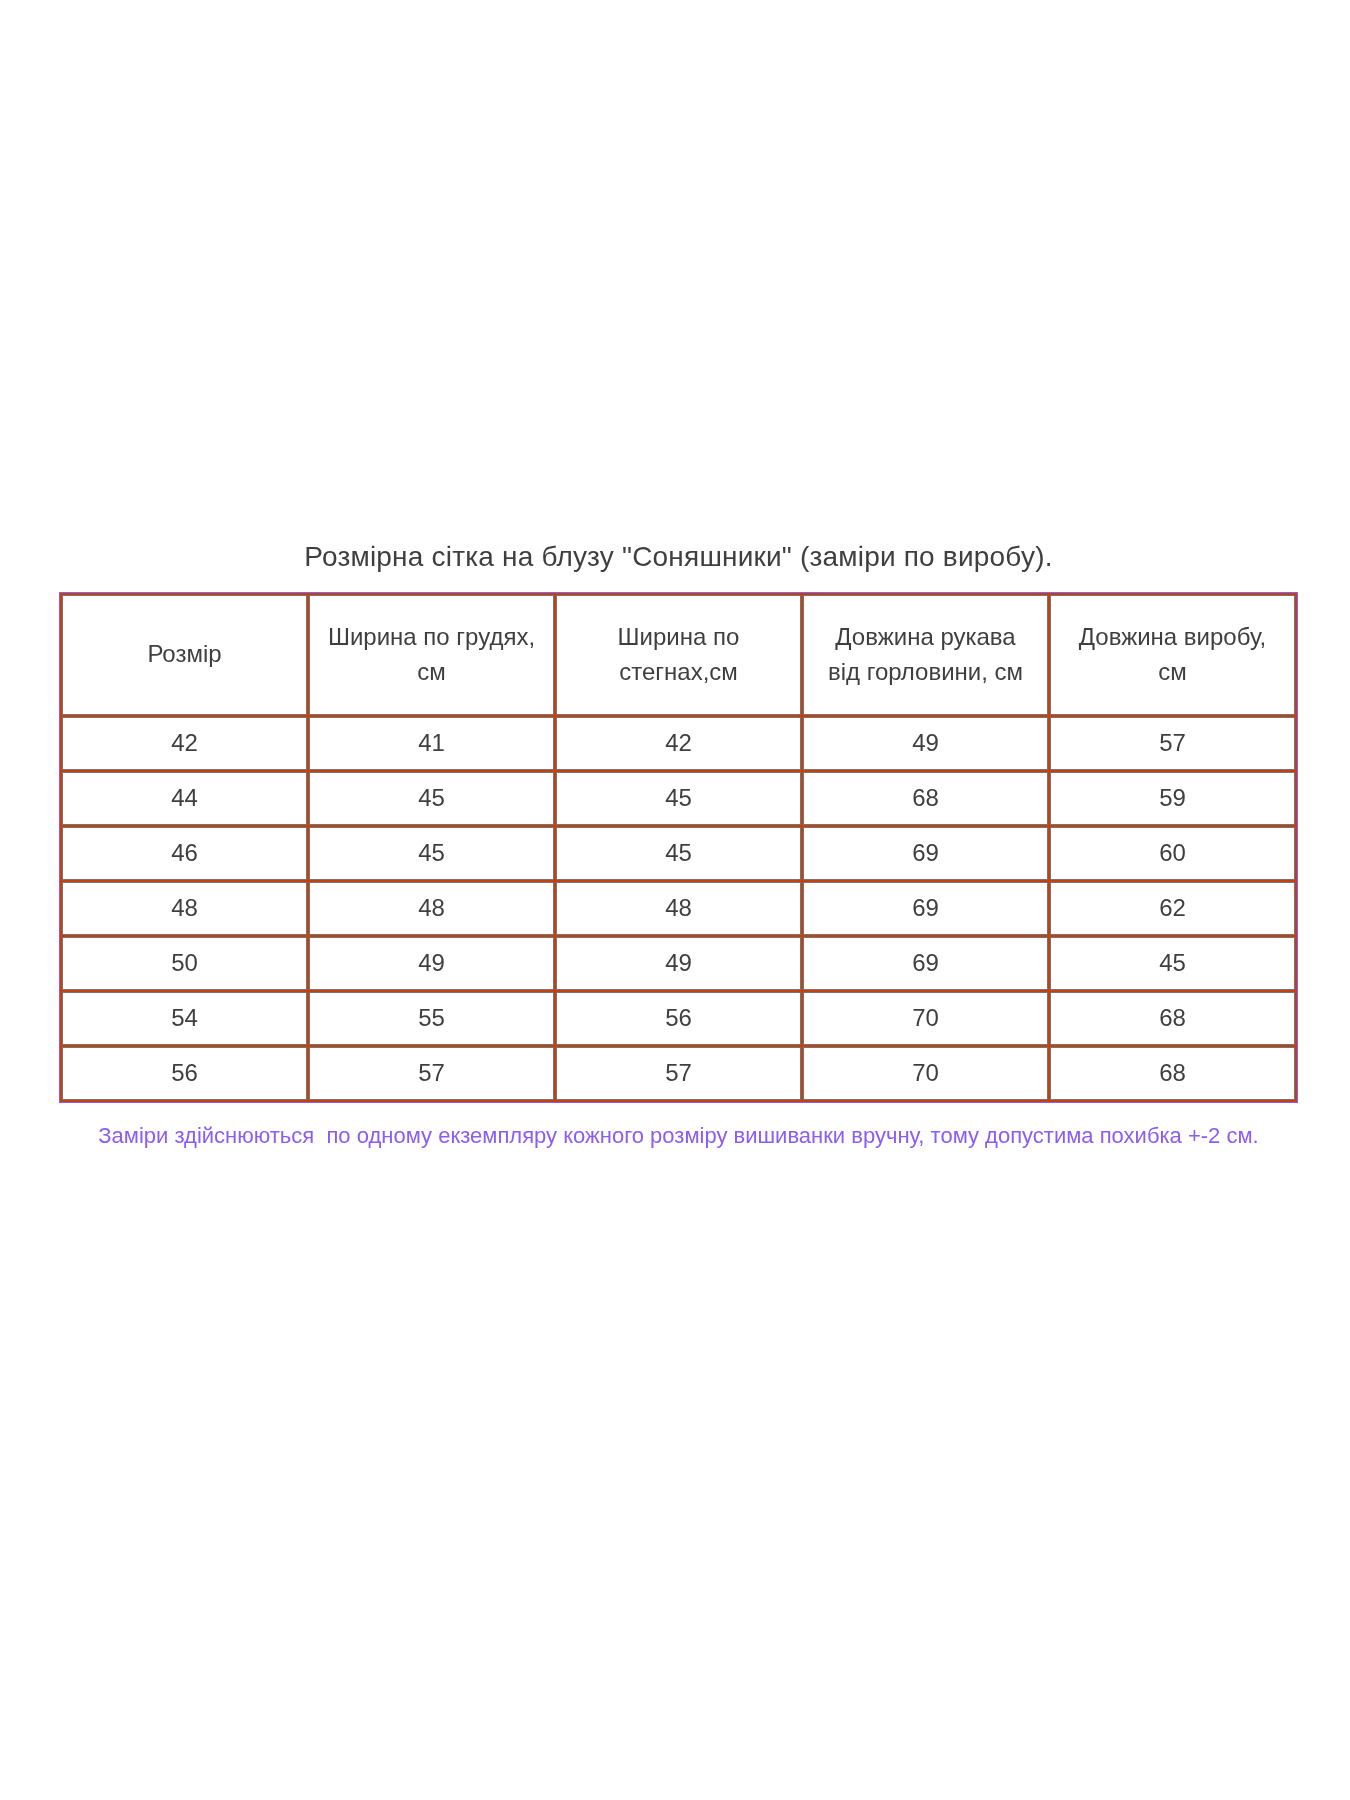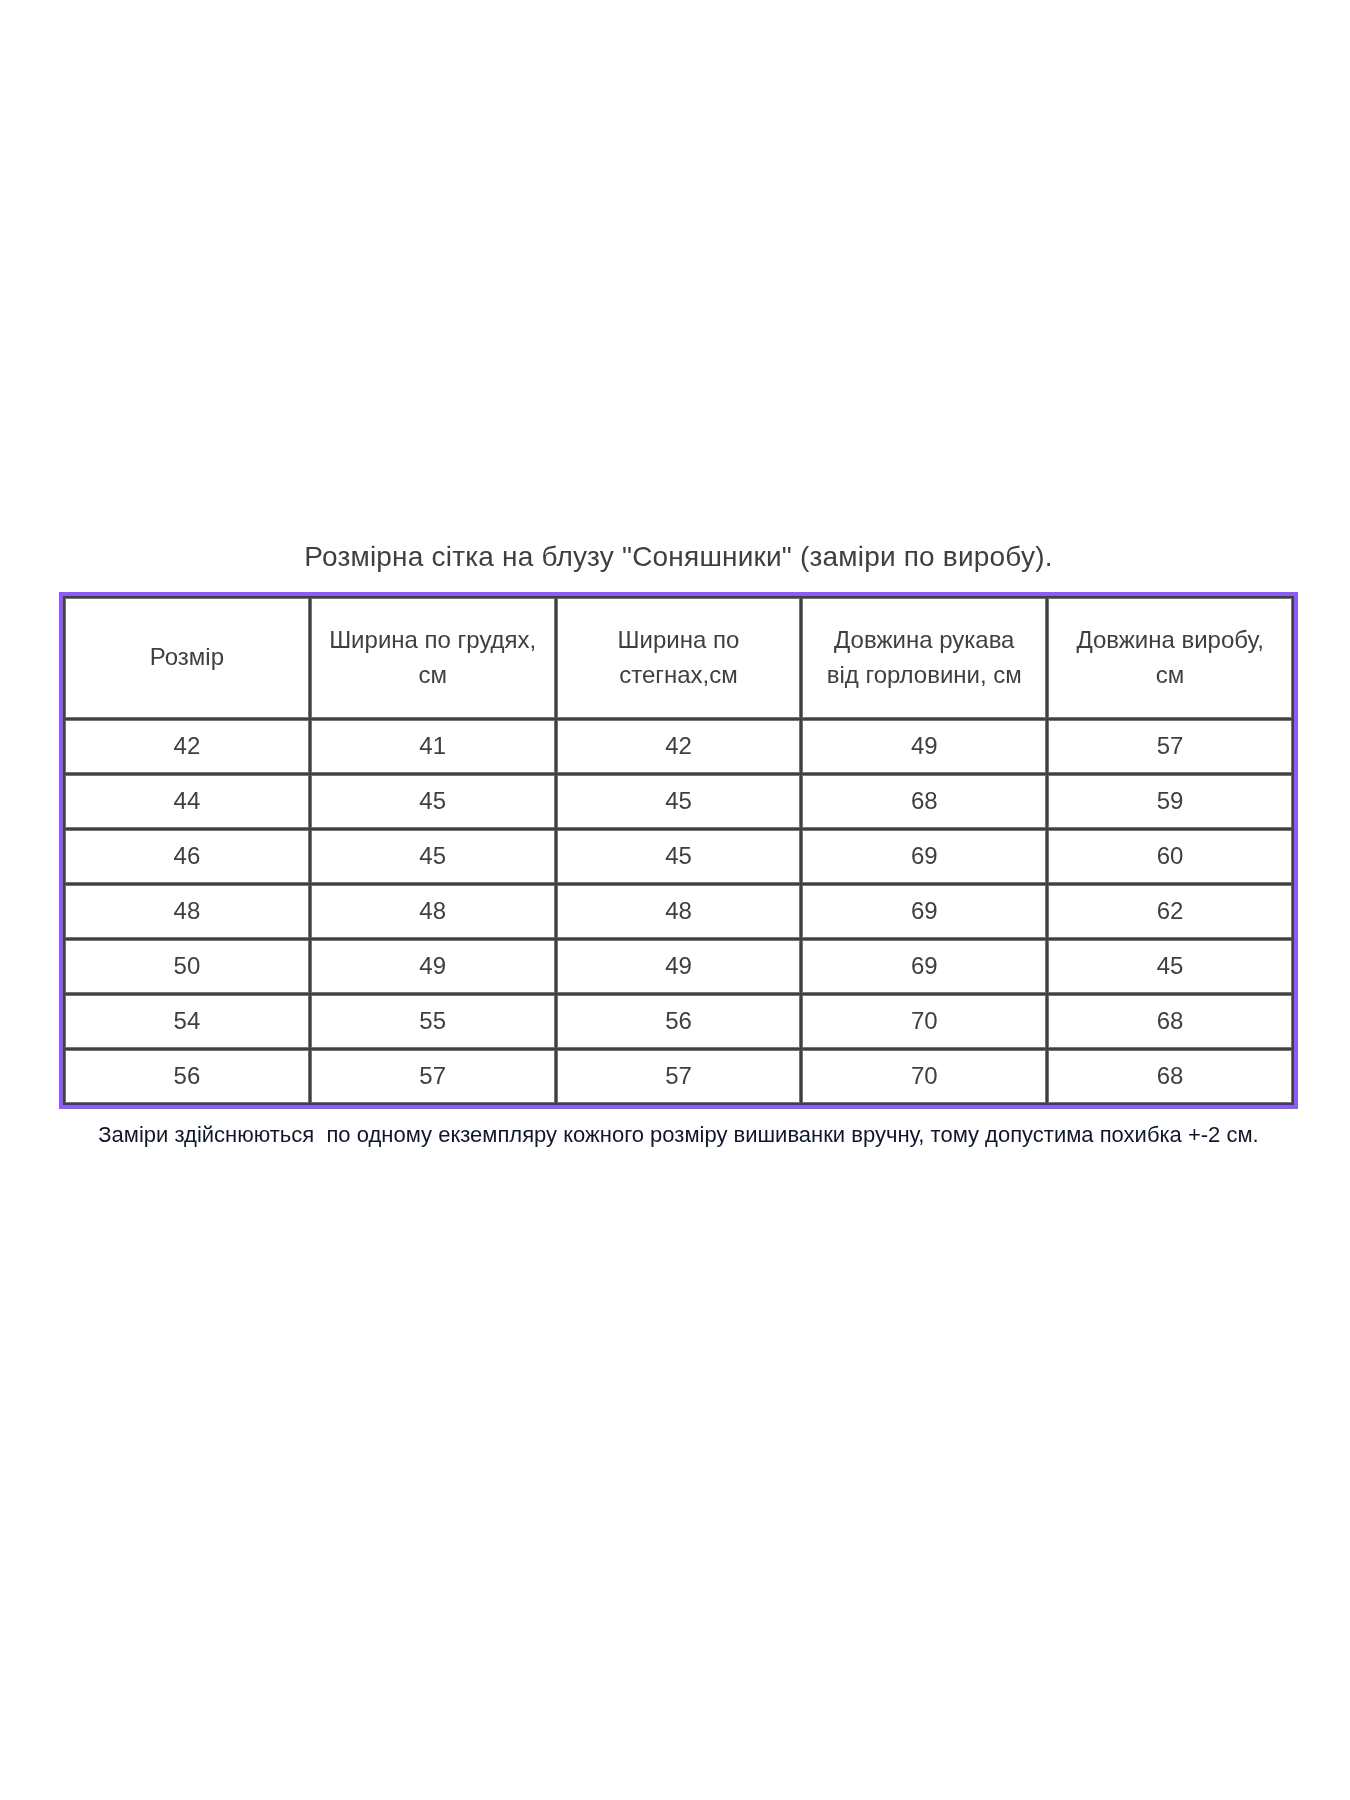--- a/index.html
+++ b/index.html
@@ -26,22 +26,22 @@
     line-height: 1.2;
     margin: 0 0 18px 0;
     font-weight: normal;
     color: #3f3f3f;
     letter-spacing: 0.2px;
   }
   table.size-table {
     width: 100%;
     border-collapse: separate;
     border-spacing: 2px;
-    border: 4px solid #8b5cf6;
-    background: #404040;
+    border: 1px solid #8b5cf6;
+    background: #c2410c;
     table-layout: fixed;
   }
   table.size-table th,
   table.size-table td {
     border: 1px solid #757575;
     text-align: center;
     vertical-align: middle;
     font-weight: normal;
     font-size: 24px;
     line-height: 1.45;
@@ -54,25 +54,25 @@
     height: 118px;
   }
   table.size-table td {
     height: 51px;
     margin-left: 38px;
   }
   table.size-table col {
     width: 20%;
   }
   .footnote {
-    margin-top: 12px;
+    margin-top: 19px;
     text-align: center;
     font-size: 22px;
     line-height: 1.3;
-    color: #0f172a;
+    color: #8b5cf6;
     white-space: pre-wrap;
   }
 </style>
 </head>
 <body>
 
 <div class="content">
 
   <div class="title">Розмірна сітка на блузу "Соняшники" (заміри по виробу).</div>
 

